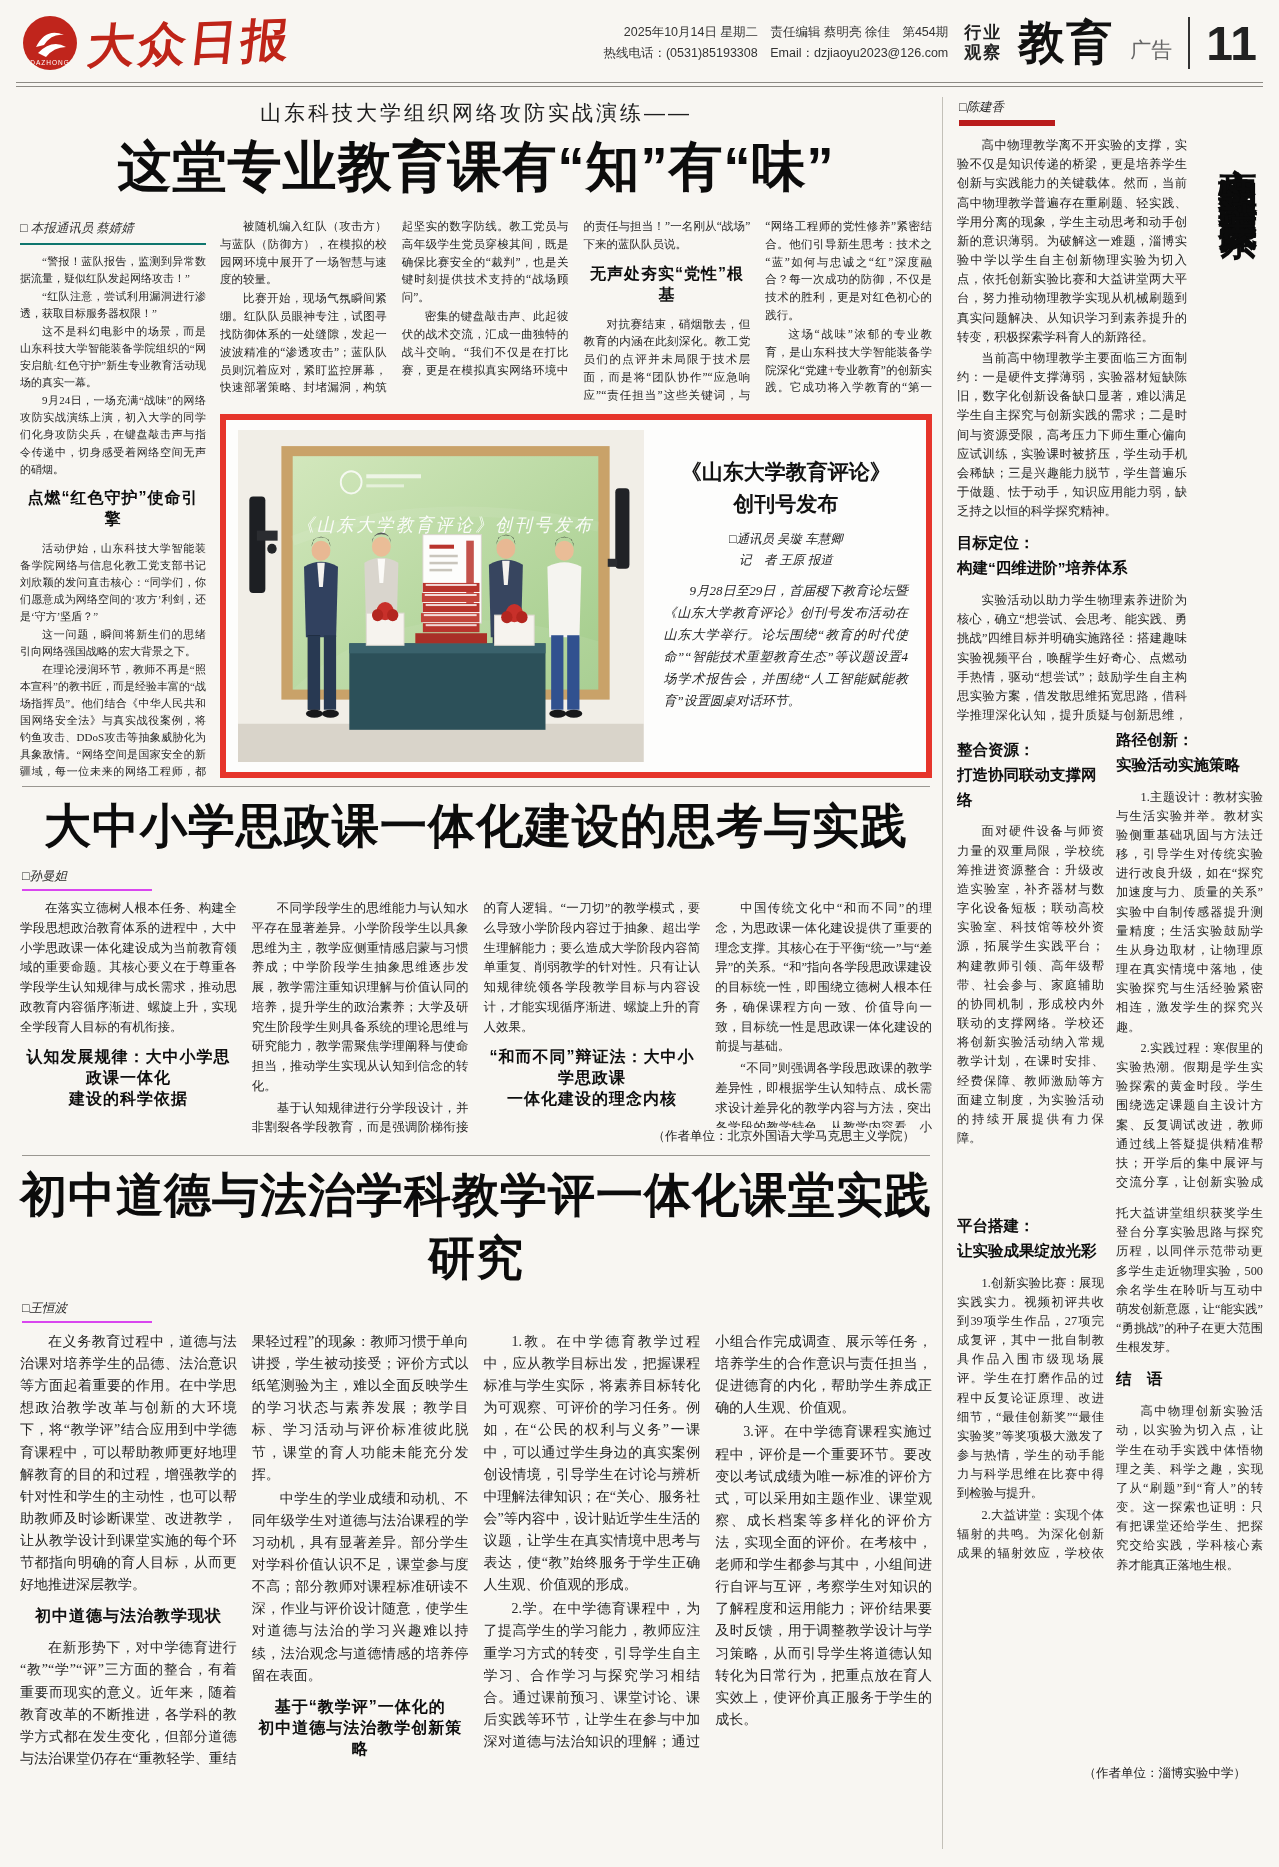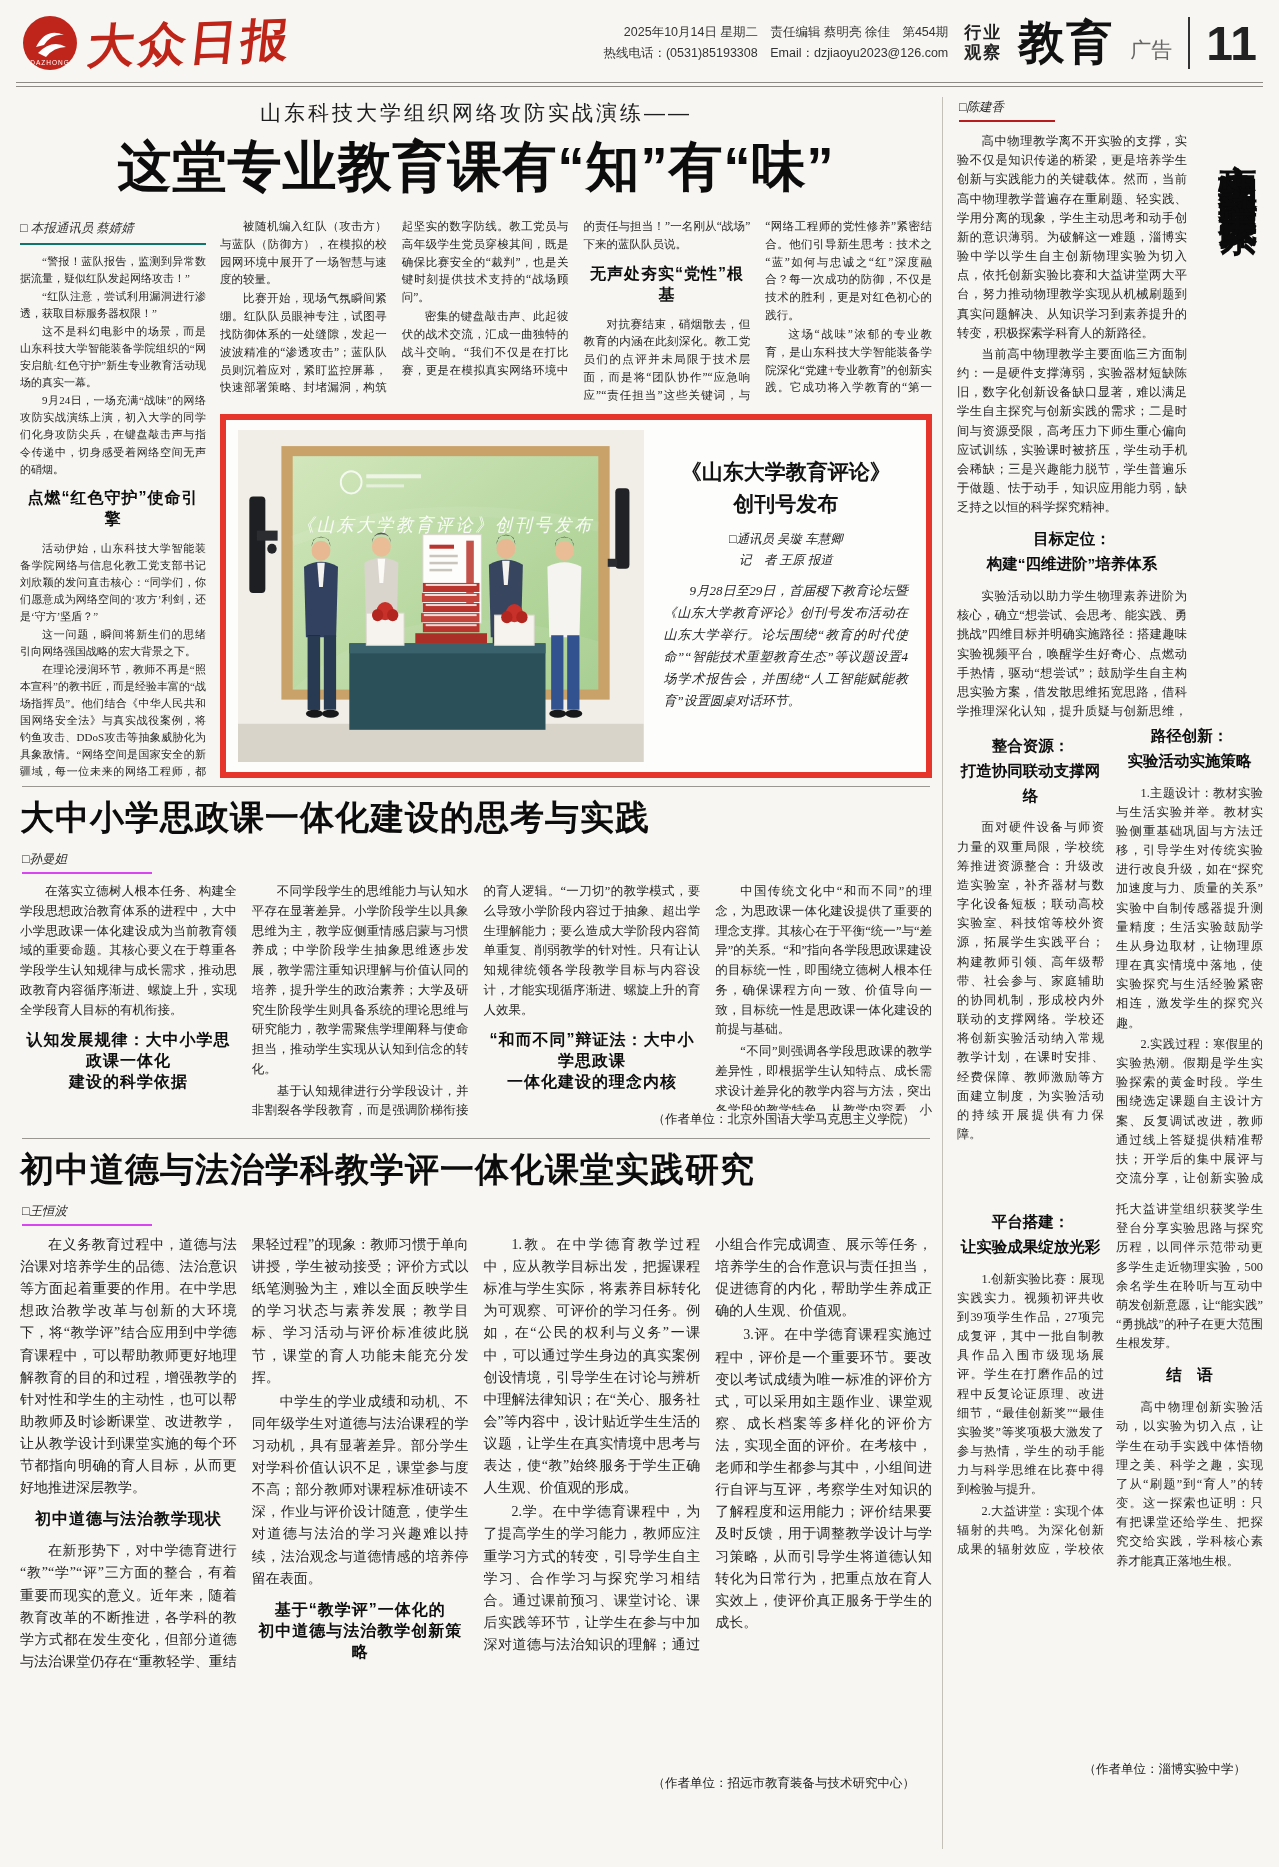--- a/index.html
+++ b/index.html
@@ -42,35 +42,35 @@
   .lead-flow p { font-size:11.5px; }
   
   .photo-block { margin-top:8px; border:6px solid #e6352b; background:#fdfdfc; flex:1; display:flex; padding:10px 12px; gap:4px; overflow:hidden; }
   .photo-scene { flex:0 0 60%; background:#f1eee8; }
   .photo-scene svg { width:100%; height:100%; display:block; }
   .photo-caption { flex:1; padding:26px 6px 0 16px; }
   .cap-title { font-family:"Liberation Sans",sans-serif; font-weight:900; font-size:21px; text-align:center; line-height:1.5; color:#111; }
   .cap-byline { font-size:12.5px; text-align:center; margin-top:10px; font-style:italic; line-height:1.7; color:#222; }
   .cap-body { font-size:13px; line-height:1.7; text-indent:2em; margin-top:8px; font-style:italic; text-align:justify; color:#1c1c1c; }
   
-  .headline-l { font-family:"Liberation Sans",sans-serif; font-weight:900; font-size:34px; letter-spacing:1px; color:#0c0c0c; margin:6px 0 10px; }
+  .headline-l { text-align:center; font-family:"Liberation Sans",sans-serif; font-weight:900; font-size:47px; letter-spacing:1px; color:#0c0c0c; margin:6px 0 10px; }
   .byline-sm { font-size:12.5px; width:130px; border-bottom:2px solid #d946ef; padding-bottom:4px; margin:0 0 8px 2px; }
   .cols-wrap { position:relative; }
   .mid-cols { columns:4; column-gap:15px; height:248px; overflow:hidden; }
   .bot-cols { columns:4; column-gap:15px; height:560px; overflow:hidden; }
   .mid-cols p, .bot-cols p { font-size:12.5px; line-height:1.58; text-indent:2em; margin-bottom:2px; text-align:justify; }
   .bot-cols p { font-size:14px; }
   .author-line { position:absolute; right:17px; bottom:2px; font-size:12.5px; background:#f8f6f2; padding-left:12px; color:#222; }
   
-  .r-byline { font-size:12.5px; font-style:italic; border-bottom:2px solid #b91c1c; width:96px; padding:6px 0 4px; margin:2px 0 10px 2px; }
+  .r-byline { font-size:12.5px; font-style:italic; border-bottom:6px solid #b91c1c; width:96px; padding:6px 0 4px; margin:2px 0 10px 2px; }
   .r-top { display:flex; gap:12px; height:588px; overflow:hidden; }
   .r-intro { flex:1; overflow:hidden; }
   .r-intro p, .r-band p { font-size:12.3px; line-height:1.56; text-indent:2em; margin-bottom:2px; text-align:justify; }
   .r-vert { width:64px; flex:none; writing-mode:vertical-rl; text-orientation:upright; font-family:"Liberation Sans",sans-serif; font-weight:900; font-size:39px; letter-spacing:4px; line-height:1.3; color:#0b0b0b; }
-  .r-sec { font-family:"Liberation Sans",sans-serif; font-weight:900; text-align:center; font-size:15.5px; margin:10px 0; line-height:1.6; break-inside:avoid; color:#0e0e0e; }
+  .r-sec { font-family:"Liberation Sans",sans-serif; font-weight:900; font-size:15.5px; margin:10px 0; line-height:1.6; break-inside:avoid; color:#0e0e0e; }
   .r-band { columns:2; column-gap:12px; overflow:hidden; margin-top:4px; }
   .r-band1 { height:472px; }
   .r-band2 { height:580px; }
   .r-band2-wrap { position:relative; }
 </style>
 </head>
 <body>
 
 <div class="page">
 

